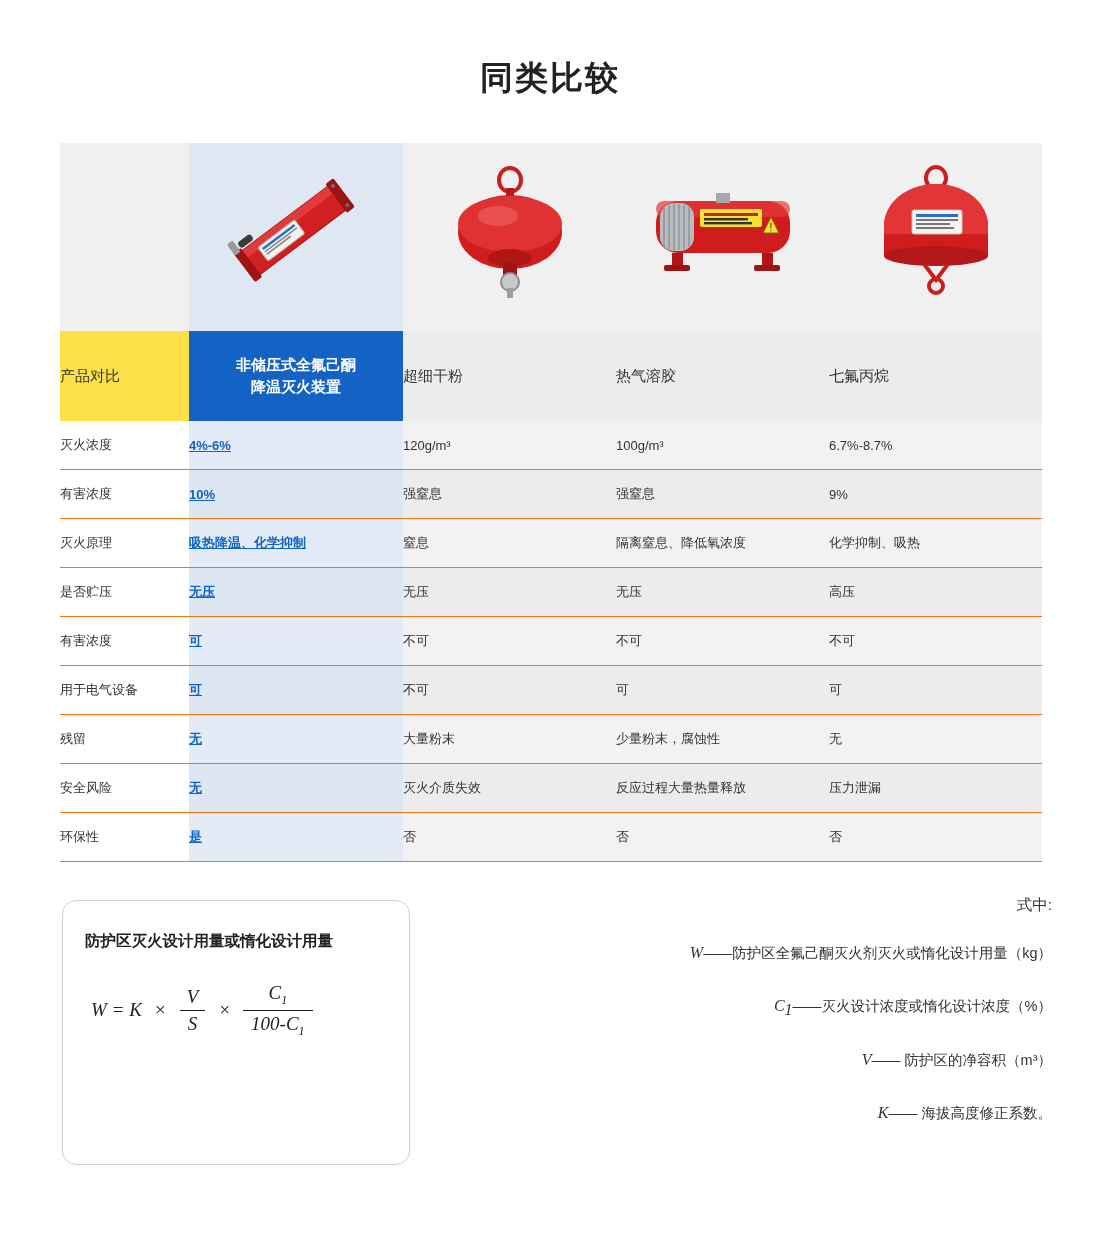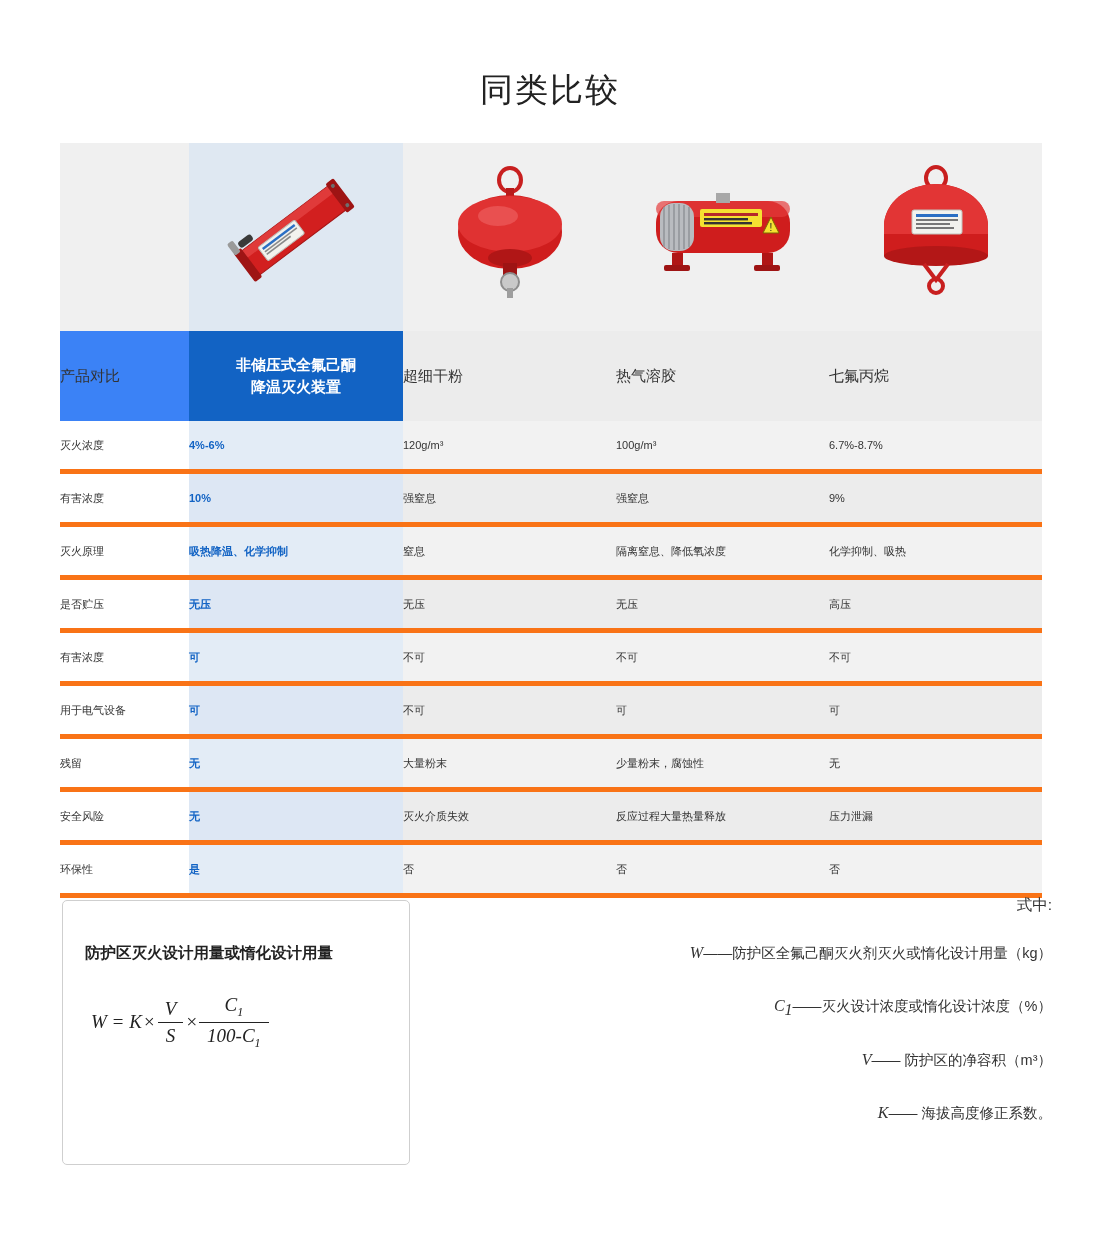--- a/index.html
+++ b/index.html
@@ -13,24 +13,24 @@
     font-family: "Liberation Sans", "DejaVu Sans", sans-serif;
     color: #333333;
     position: relative;
     overflow: hidden;
   }
 
   
   .page-title {
     text-align: center;
     font-size: 33px;
-    font-weight: normal;
+    font-weight: bold;
     color: #222222;
     letter-spacing: 2px;
-    margin: 16px;
+    margin: 4px;
     padding-top: 52px;
   }
 
   
   .table-wrap {
     position: absolute;
     left: 60px;
     top: 143px;
     width: 982px;
   }
@@ -67,86 +67,87 @@
 
   
   .label-row td {
     height: 58px;
     font-size: 15px;
     color: #333;
     background: #ececec;
     padding-left: 16px;
   }
   .label-row td.rowhead {
-    background: #3b82f6;
+    background: #fde047;
     margin-top: 20px;
   }
   .label-row td.highlight {
     background: #1263c4;
     color: #ffffff;
     font-weight: bold;
     text-align: center;
     padding: 16px 6px;
     line-height: 1.45;
   }
 
   
   .data-row td {
     height: 48px;
-    font-size: 11px;
+    font-size: 13px;
     padding-left: 16px;
-    border-bottom: 5px solid #f97316;
+    border-bottom: 1px solid #f97316;
   }
   .data-row td.rowhead {
     background: #ffffff;
     color: #333333;
   }
   .data-row td.hl {
     background: #e3ecf6;
     color: #1263c4;
     font-weight: bold;
+    text-decoration: underline;
   }
   .data-row td.norm {
     background: #f2f2f2;
     color: #333333;
   }
   .data-row.alt td.norm {
     background: #ececec;
   }
   .data-row.alt td.hl {
     background: #dde7f4;
   }
 
   
   .formula-box {
     position: absolute;
     left: 62px;
     top: 900px;
     width: 348px;
     height: 265px;
     border: 1px solid #cfcfcf;
-    border-radius: 5px;
+    border-radius: 14px;
     box-sizing: border-box;
-    padding: 36px 22px 0 22px;
+    padding: 24px 22px 0 22px;
   }
   .formula-title {
     font-size: 15.5px;
     font-weight: bold;
     color: #222;
     line-height: 2;
   }
   .formula-math {
     margin-top: 26px;
     font-family: "Liberation Serif", "DejaVu Serif", serif;
     font-style: italic;
     font-size: 19px;
     color: #222;
     display: flex;
     align-items: center;
-    gap: 1px;
+    gap: 12px;
     padding-left: 6px;
   }
   .frac {
     display: inline-flex;
     flex-direction: column;
     align-items: center;
     vertical-align: middle;
   }
   .frac .num {
     padding: 0 8px 2px 8px;

